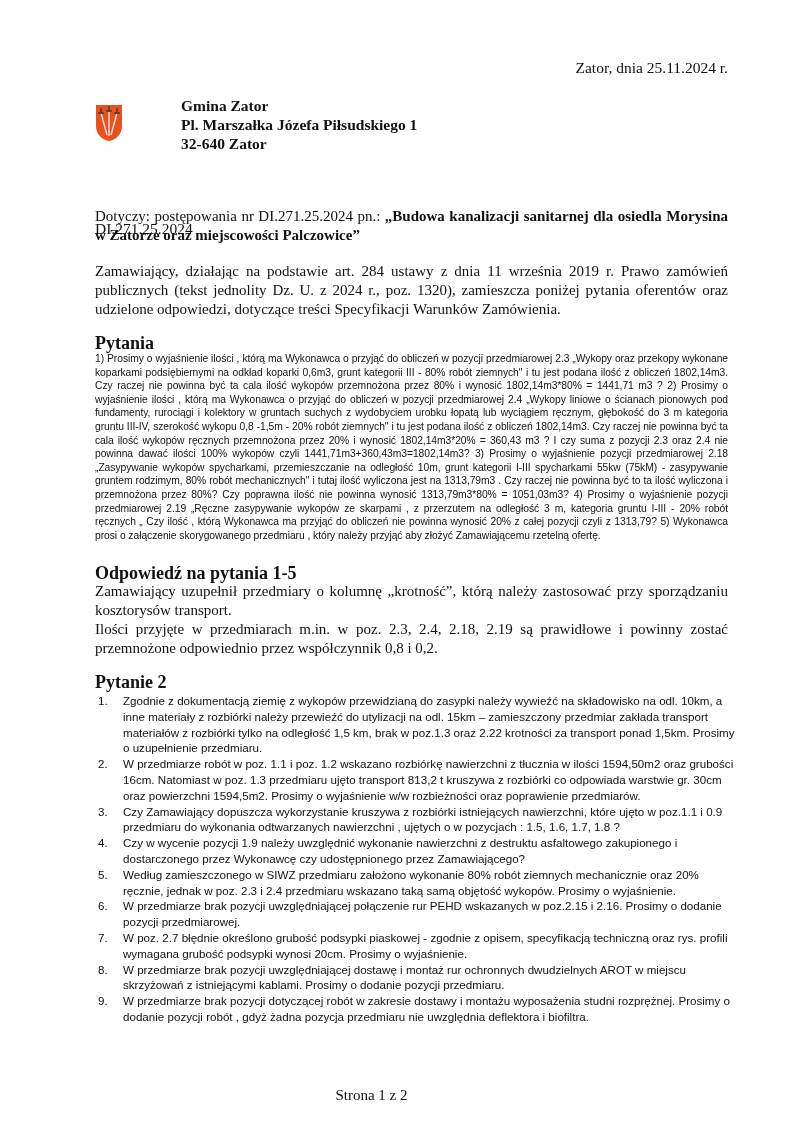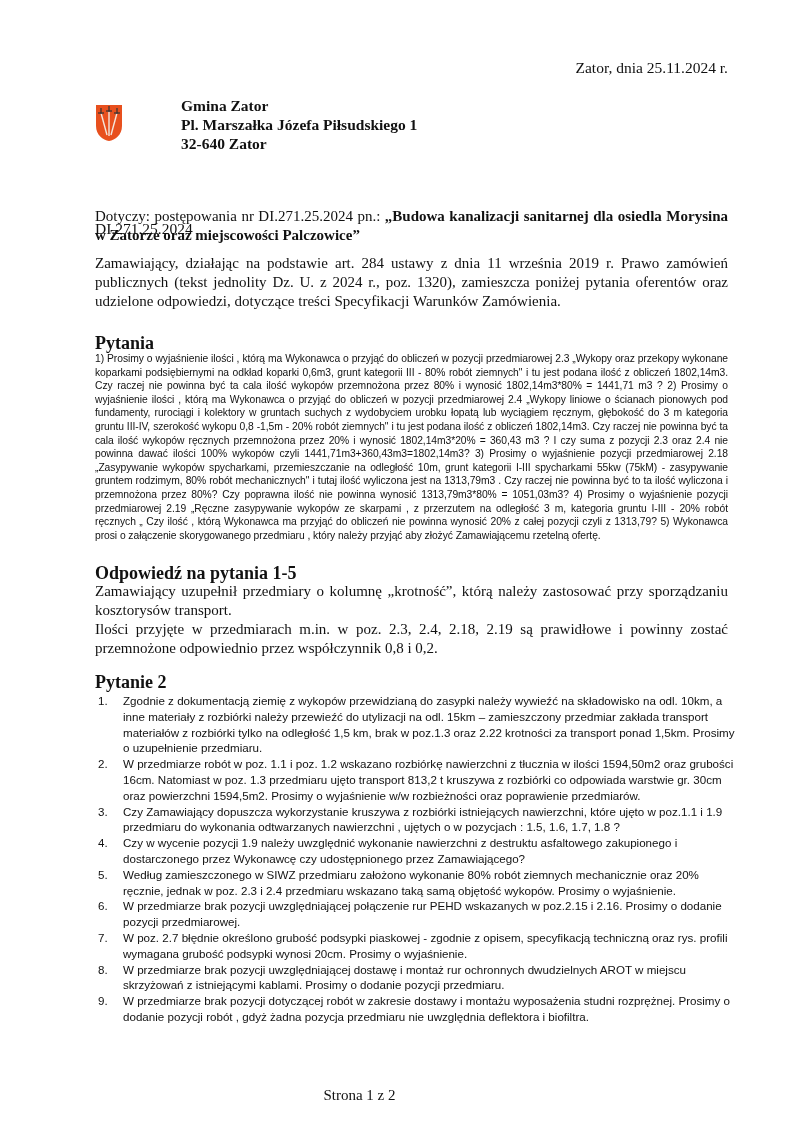--- a/index.html
+++ b/index.html
@@ -7,33 +7,33 @@
   .serif { font-family: "Liberation Serif", "DejaVu Serif", serif; }
   .sans { font-family: "Liberation Sans", "DejaVu Sans", sans-serif; }
   .date { position: absolute; top: 59px; right: 66px; font-size: 15.5px; }
   .header { position: absolute; top: 96px; left: 95px; display: flex; align-items: flex-start; }
   .crest { width: 28px; height: 38px; margin-top: 8px; margin-right: 20px; }
   .org { font-size: 15.5px; font-weight: bold; line-height: 19px; margin-left: 38px; }
   .refno { position: absolute; top: 172px; left: 95px; font-size: 15.5px; margin-top: 48px; }
   .block { position: absolute; left: 95px; width: 633px; font-size: 15px; line-height: 19px; text-align: justify; }
   .subject { top: 207px; }
   .subject b { font-weight: bold; }
-  .intro { top: 254px; }
+  .intro { top: 262px; }
   .h { font-weight: bold; font-size: 18px; }
   .q-heading { top: 334px; }
   .q-text { top: 352px; font-size: 10.3px; line-height: 13.6px; letter-spacing: -0.05px; }
   .ans-heading { top: 564px; }
   .ans-text { top: 582px; }
   .ans-text p { margin: 0; }
   .q2-heading { top: 673px; }
   .q2-list { position: absolute; top: 693px; left: 95px; width: 640px; font-size: 11.6px; line-height: 15.8px; margin: 0; padding: 0; list-style: none; }
   .q2-list li { display: flex; }
   .q2-list .num { width: 28px; flex: 0 0 28px; padding-left: 3px; box-sizing: border-box; }
   .q2-list .txt { flex: 1; }
-  .footer { position: absolute; top: 1087px; left: 0; width: 719px; text-align: center; font-size: 15px; }
+  .footer { position: absolute; top: 1087px; left: 12px; width: 719px; text-align: center; font-size: 15px; }
 </style>
 </head>
 <body>
 
 <div class="date serif">Zator, dnia 25.11.2024 r.</div>
 
 <div class="header">
   <svg class="crest" viewBox="0 0 28 38">
     <path d="M1 1 H27 V22 C27 31 20 36 14 37 C8 36 1 31 1 22 Z" fill="#E8501E"></path>
     <g stroke="#f4e6dc" stroke-width="1.4" fill="none">
@@ -82,21 +82,21 @@
   <li>
       <span class="num">1.</span>
       <span class="txt">Zgodnie z dokumentacją  ziemię z wykopów przewidzianą  do zasypki należy wywieźć na  składowisko na odl. 10km, a inne materiały z rozbiórki należy przewieźć  do utylizacji na odl. 15km – zamieszczony przedmiar zakłada transport materiałów z rozbiórki  tylko na odległość 1,5 km,  brak w poz.1.3 oraz 2.22  krotności za transport ponad 1,5km. Prosimy o uzupełnienie przedmiaru.</span>
     </li>
   <li>
       <span class="num">2.</span>
       <span class="txt">W przedmiarze robót w poz. 1.1 i poz. 1.2 wskazano rozbiórkę nawierzchni z tłucznia  w ilości 1594,50m2 oraz grubości  16cm. Natomiast   w poz. 1.3 przedmiaru ujęto  transport  813,2 t kruszywa z rozbiórki co odpowiada warstwie gr. 30cm oraz powierzchni  1594,5m2. Prosimy o wyjaśnienie w/w rozbieżności  oraz poprawienie przedmiarów.</span>
     </li>
   <li>
       <span class="num">3.</span>
-      <span class="txt">Czy Zamawiający dopuszcza wykorzystanie kruszywa z rozbiórki  istniejących  nawierzchni, które ujęto w poz.1.1 i 1.9 przedmiaru do wykonania odtwarzanych nawierzchni , ujętych o w pozycjach : 1.5, 1.6, 1.7, 1.8 ?</span>
+      <span class="txt">Czy Zamawiający dopuszcza wykorzystanie kruszywa z rozbiórki  istniejących  nawierzchni, które ujęto w poz.1.1 i 0.9 przedmiaru do wykonania odtwarzanych nawierzchni , ujętych o w pozycjach : 1.5, 1.6, 1.7, 1.8 ?</span>
     </li>
   <li>
       <span class="num">4.</span>
       <span class="txt">Czy w wycenie pozycji 1.9 należy uwzględnić wykonanie nawierzchni z  destruktu asfaltowego zakupionego i dostarczonego przez Wykonawcę czy udostępnionego przez Zamawiającego?</span>
     </li>
   <li>
       <span class="num">5.</span>
       <span class="txt">Według  zamieszczonego w SIWZ przedmiaru założono wykonanie 80% robót ziemnych mechanicznie oraz 20% ręcznie, jednak   w poz. 2.3 i 2.4 przedmiaru wskazano taką samą objętość wykopów. Prosimy o wyjaśnienie.</span>
     </li>
   <li>

